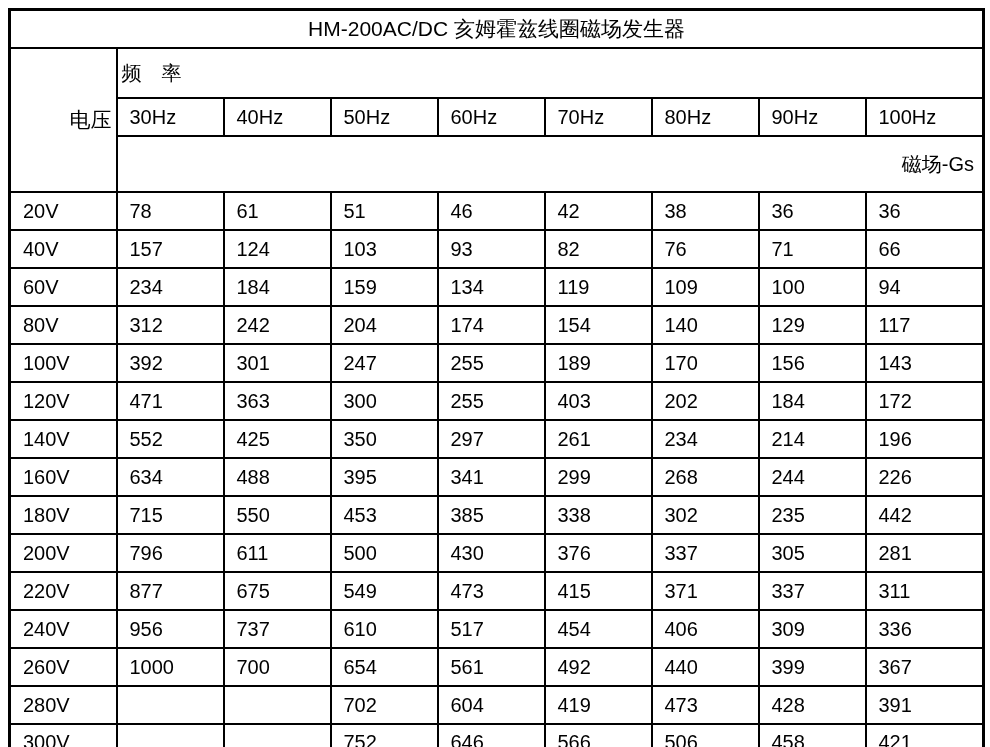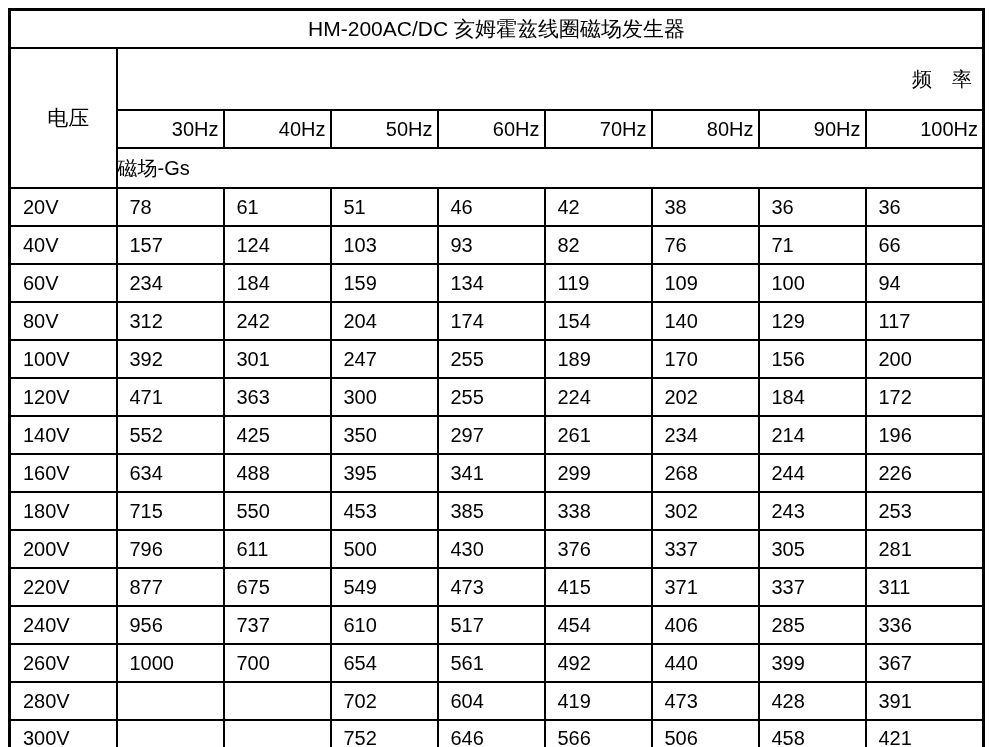--- a/index.html
+++ b/index.html
@@ -37,36 +37,35 @@
     white-space: nowrap;
   }
   .title-row th {
     height: 36px;
     text-align: center;
     font-size: 21px;
     padding: 0;
   }
   .freq-span-row th.freq-header {
     height: 40px;
+    text-align: left;
+    padding: 4px;
+  }
+  th.voltage-header {
     text-align: right;
-    padding: 10px;
-  }
-  th.voltage-header {
-    text-align: center;
     padding-left: 14px;
     font-size: 21px;
   }
   .hz-row th {
     height: 36px;
-    text-align: right;
   }
   .gs-row th {
     height: 38px;
-    text-align: left;
-    padding: 0;
+    text-align: right;
+    padding: 8px;
   }
   tr.body-row {
     height: 38px;
     margin-top: 34px;
   }
 </style>
 </head>
 <body>
 
 <div class="page">
@@ -151,29 +150,29 @@
         </tr>
         <tr class="body-row">
           <td>100V</td>
           <td>392</td>
           <td>301</td>
           <td>247</td>
           <td>255</td>
           <td>189</td>
           <td>170</td>
           <td>156</td>
-          <td>200</td>
+          <td>143</td>
         </tr>
         <tr class="body-row">
           <td>120V</td>
           <td>471</td>
           <td>363</td>
           <td>300</td>
           <td>255</td>
-          <td>224</td>
+          <td>403</td>
           <td>202</td>
           <td>184</td>
           <td>172</td>
         </tr>
         <tr class="body-row">
           <td>140V</td>
           <td>552</td>
           <td>425</td>
           <td>350</td>
           <td>297</td>
@@ -194,22 +193,22 @@
           <td>226</td>
         </tr>
         <tr class="body-row">
           <td>180V</td>
           <td>715</td>
           <td>550</td>
           <td>453</td>
           <td>385</td>
           <td>338</td>
           <td>302</td>
-          <td>243</td>
-          <td>253</td>
+          <td>235</td>
+          <td>442</td>
         </tr>
         <tr class="body-row">
           <td>200V</td>
           <td>796</td>
           <td>611</td>
           <td>500</td>
           <td>430</td>
           <td>376</td>
           <td>337</td>
           <td>305</td>
@@ -227,21 +226,21 @@
           <td>311</td>
         </tr>
         <tr class="body-row">
           <td>240V</td>
           <td>956</td>
           <td>737</td>
           <td>610</td>
           <td>517</td>
           <td>454</td>
           <td>406</td>
-          <td>285</td>
+          <td>309</td>
           <td>336</td>
         </tr>
         <tr class="body-row">
           <td>260V</td>
           <td>1000</td>
           <td>700</td>
           <td>654</td>
           <td>561</td>
           <td>492</td>
           <td>440</td>

